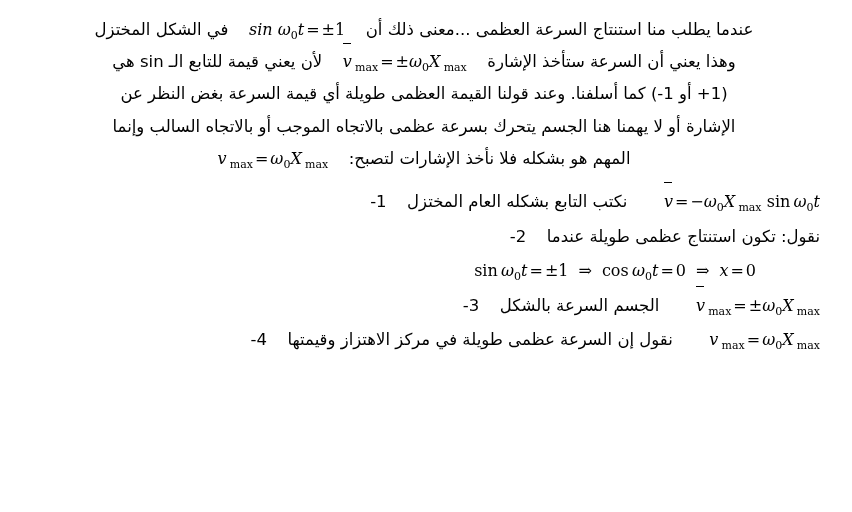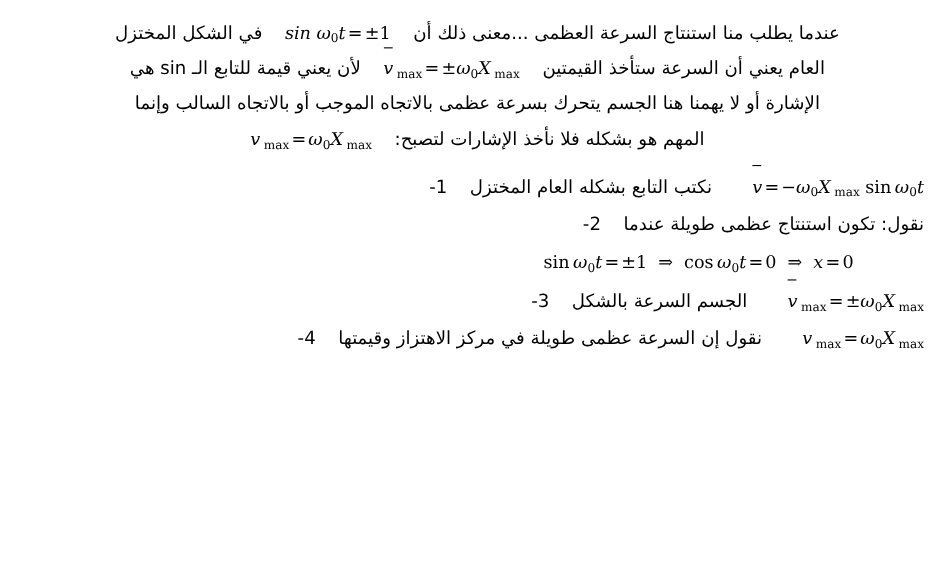--- a/index.html
+++ b/index.html
@@ -12,21 +12,21 @@
     background: #ffffff;
     font-family: "DejaVu Sans", sans-serif;
     color: #000000;
     overflow: hidden;
   }
   .page {
     position: relative;
     width: 852px;
     height: 512px;
     box-sizing: border-box;
-    padding: 14px 12px 0 28px;
+    padding: 14px 32px 0 28px;
   }
   .para {
     direction: rtl;
     text-align: justify;
     text-align-last: center;
     font-size: 16.5px;
     line-height: 1.95;
     unicode-bidi: isolate;
   }
   .para.block1 {
@@ -113,26 +113,27 @@
 
   <div class="para block1">
     <div class="line">
       <span>عندما يطلب منا استنتاج السرعة العظمى ...معنى ذلك أن</span>
       <span class="gap-sm"></span>
       <span class="eq">sin&nbsp;ω<span class="sub">0</span><span class="subI" style="font-size:16px; vertical-align:baseline;">t</span><span class="op">=</span><span class="num">±1</span></span>
       <span class="gap-sm"></span>
       <span>في الشكل المختزل</span>
     </div>
     <div class="line">
-      <span>العام يعني أن السرعة ستأخذ القيمتين</span>
+      <span>وهذا يعني أن السرعة ستأخذ الإشارة</span>
       <span class="gap-sm"></span>
       <span class="eq"><span class="vbar">v</span> <span class="sub">max</span><span class="op">=</span><span class="num">±</span>ω<span class="sub">0</span>X <span class="sub">max</span></span>
       <span class="gap-sm"></span>
       <span>لأن يعني قيمة للتابع الـ sin هي</span>
     </div>
+    <div class="line">(1+ أو 1-) كما أسلفنا. وعند قولنا القيمة العظمى طويلة أي قيمة السرعة بغض النظر عن</div>
     <div class="line">الإشارة أو لا يهمنا هنا الجسم يتحرك بسرعة عظمى بالاتجاه الموجب أو بالاتجاه السالب وإنما</div>
     <div class="line">
       <span>المهم هو بشكله فلا نأخذ الإشارات لتصبح:</span>
       <span class="gap-sm"></span>
       <span class="eq">v <span class="sub">max</span><span class="op">=</span>ω<span class="sub">0</span>X <span class="sub">max</span></span>
     </div>
   </div>
 
 
   <div class="list">

